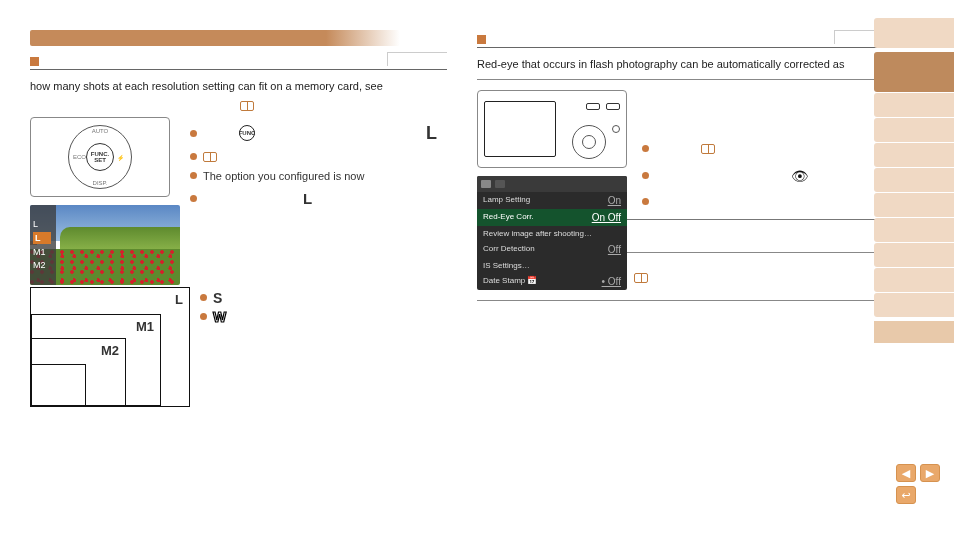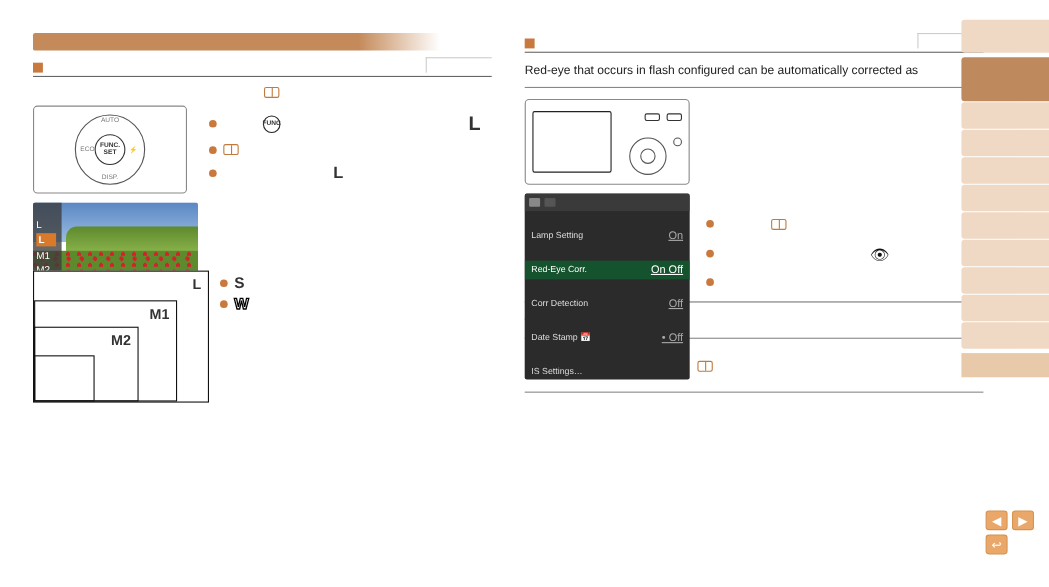--- a/index.html
+++ b/index.html
@@ -132,21 +132,21 @@
   .cb-dial { position: absolute; right: 20px; bottom: 8px; width: 34px; height: 34px; border: 1px solid #555; border-radius: 50%; }
   .cb-dial::after { content:""; position:absolute; inset: 9px; border:1px solid #555; border-radius:50%;}
   .cb-small { position:absolute; right:6px; top:34px; width:8px;height:8px;border:1px solid #555;border-radius:50%; }
 
   .menu-sim {
     margin-top: 8px; width: 150px; background: #2b2b2b; color: #ddd; font-size: 8px;
     border-radius: 2px; overflow: hidden;
   }
   .ms-tabs { background: #3a3a3a; height: 16px; display:flex; align-items:center; gap:4px; padding:0 4px; }
   .ms-tabs .ticn { width:10px;height:8px;background:#888;border-radius:1px; }
-  .ms-row { display:flex; justify-content:space-between; padding: 3px 6px; margin-top: 14px; }
+  .ms-row { display:flex; justify-content:space-between; padding: 3px 6px; }
   .ms-row.hl { background: #14532d; color:#fff; }
   .ms-val { color:#aaa; font-size:10px;text-decoration:underline; }
   .ms-row.hl .ms-val { color:#fff; }
 
   .rbul { margin-left: 165px; margin-top: -160px; }
   .rbul .brow { margin: 14px 0; }
 
   .menu-word { font-family: "Times New Roman", serif; letter-spacing: 2px; font-size: 14px; font-weight: bold; }
   .cam-glyph { font-size: 13px; }
   .eye-glyph { font-size: 14px; color:#111; }
@@ -190,20 +190,21 @@
 
   <div class="col">
     <div class="heading-bar short"></div>
 
     <div class="subrow">
       <span class="sq"></span>
       <span class="subrow-text"></span>
       <span class="subrow-end"></span>
     </div>
 
+    <p class="para">how many shots at each resolution setting can fit on a memory card, see</p>
     <div style="margin:4px 0 0 210px;"><span class="book-icon"></span></div>
 
     <div style="position:relative; margin-top:6px;">
       <div class="cam-dial">
         <div class="dial-outer">
           <span class="dial-lbl dl-top">AUTO</span>
           <span class="dial-lbl dl-left">ECO</span>
           <span class="dial-lbl dl-right">⚡</span>
           <span class="dial-lbl dl-bot">DISP.</span>
           <div class="dial-inner">FUNC. SET</div>
@@ -228,20 +229,24 @@
           <span style="width:30px"></span>
           <span style="width:16px;height:16px;border:1.3px solid #222;border-radius:50%;display:inline-flex;align-items:center;justify-content:center;font-size:6px;font-weight:bold;">FUNC</span>
           <span class="big-bold">L</span>
         </div>
         <div class="brow">
           <span class="dot"></span>
           <span class="book-icon"></span>
         </div>
         <div class="brow">
           <span class="dot"></span>
+          <span>The option you configured is now</span>
+        </div>
+        <div class="brow">
+          <span class="dot"></span>
           <span class="mid-bold">L</span>
         </div>
       </div>
     </div>
 
     <div style="margin-top:28px;">
       <span class="sq tiny"></span>
     </div>
     <div class="guide-row">
       <div class="nest-box">
@@ -266,21 +271,21 @@
       </div>
     </div>
   </div>
 
   <div class="col">
     <div class="subrow" style="margin-top:0;">
       <span class="sq"></span>
       <span class="subrow-text"></span>
       <span class="subrow-end"></span>
     </div>
-    <p class="para">Red-eye that occurs in flash configured can be automatically corrected as</p>
+    <p class="para">Red-eye that occurs in flash photography can be automatically corrected as</p>
     <div style="border-bottom:1px solid #888; margin:6px 0 10px;"></div>
 
     <div style="position:relative;">
       <div class="cam-back">
         <div class="cb-screen"></div>
         <div class="cb-btnrow">
             <span class="cb-btn"></span>
             <span class="cb-btn"></span>
           </div>
         <span class="cb-small"></span>
@@ -294,30 +299,34 @@
         </div>
         <div class="ms-row">
             <span>Lamp Setting</span>
             <span class="ms-val">On</span>
           </div>
         <div class="ms-row hl">
             <span>Red-Eye Corr.</span>
             <span class="ms-val">On  Off</span>
           </div>
         <div class="ms-row">
+            <span>Review image after shooting…</span>
+            <span class="ms-val"></span>
+          </div>
+        <div class="ms-row">
             <span>Corr Detection</span>
             <span class="ms-val">Off</span>
           </div>
         <div class="ms-row">
+            <span>IS Settings…</span>
+            <span class="ms-val"></span>
+          </div>
+        <div class="ms-row">
             <span>Date Stamp 📅</span>
             <span class="ms-val">• Off</span>
-          </div>
-        <div class="ms-row">
-            <span>IS Settings…</span>
-            <span class="ms-val"></span>
           </div>
       </div>
 
       <div class="rbul">
         <div class="brow">
           <span class="dot"></span>
           <span style="width:40px"></span>
           <span class="book-icon"></span>
         </div>
         <div class="brow">

